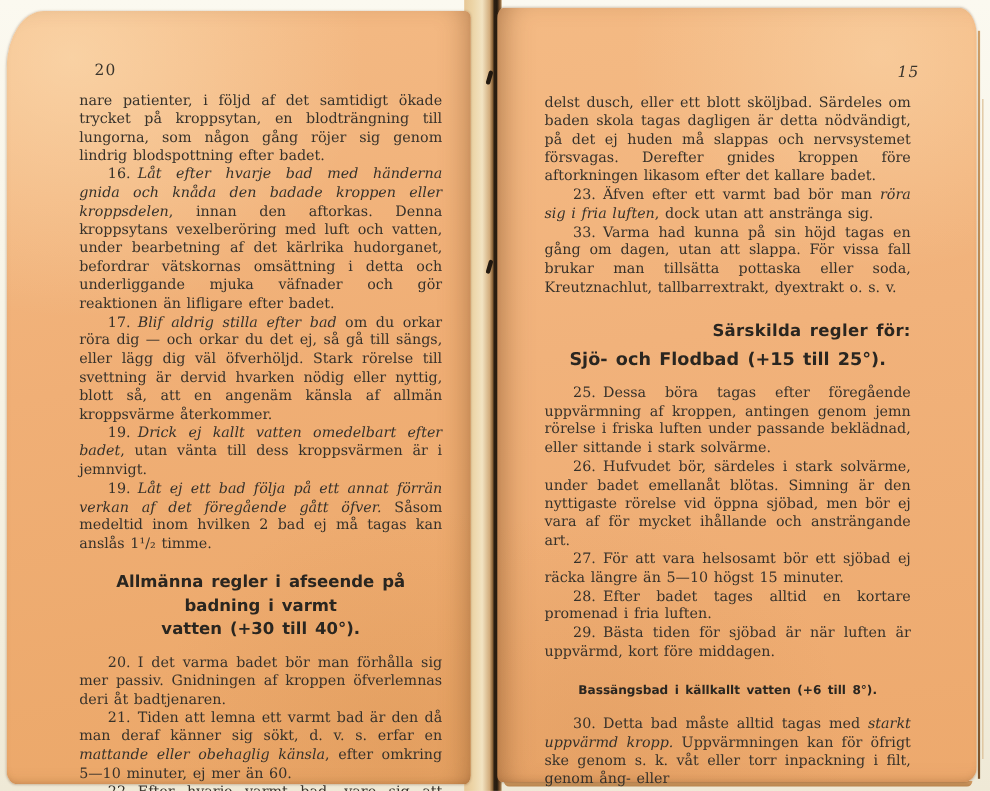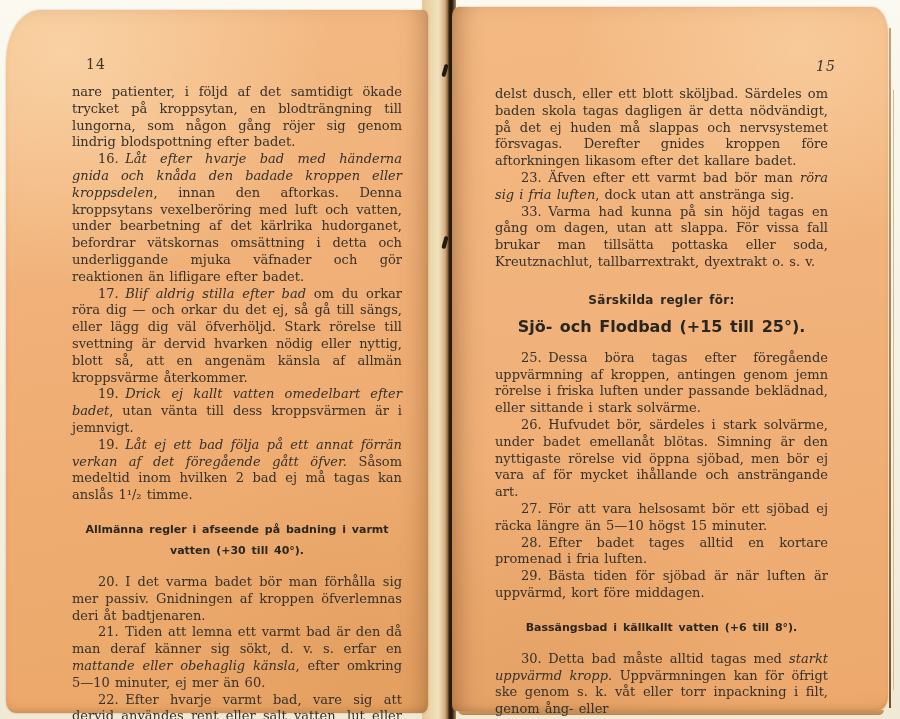--- a/index.html
+++ b/index.html
@@ -125,39 +125,39 @@
 
   .heading {
     font-family: "DejaVu Sans", sans-serif;
     font-weight: bold;
     text-align: center;
     text-indent: 0;
     color: #2a2620;
     white-space: pre-line;
     word-spacing: 2px;
   }
-  .h-main       { font-size: 11px; line-height: 21px; margin: 15px 0 13px; }
-  .h-display    { font-size: 12px; line-height: 22px; margin: 18px 0 4px; letter-spacing: 0.3px; }
+  .h-main       { font-size: 15px; line-height: 21px; margin: 15px 0 13px; }
+  .h-display    { font-size: 15px; line-height: 22px; margin: 18px 0 4px; letter-spacing: 0.3px; text-align: right; }
   .h-sub        { font-size: 16px; line-height: 20px; margin: 6px 0 13px; }
   .h-sub-spaced { font-size: 11px; line-height: 20px; margin: 16px 0 13px; }
 </style>
 </head>
 <body>
 
 <div class="scan">
 
   <div class="gutter"></div>
   <div class="stitch s1"></div>
   <div class="stitch s2"></div>
   <div class="edge-line"></div>
   <div class="edge-line2"></div>
   <div class="underpage"></div>
 
   <div class="page page-left">
-    <div class="pagenum pn-left">14</div>
+    <div class="pagenum pn-left">20</div>
     <div class="content content-left">
         <p class="para"><span>nare patienter, i följd af det samtidigt ökade trycket på kroppsytan, en blodträngning till lungorna, som någon gång röjer sig genom lindrig blodspottning efter badet.</span></p>
         <p class="para indent"><span>16. </span><span class="it">Låt efter hvarje bad med händerna gnida och knåda den badade kroppen eller kroppsdelen</span><span>, innan den aftorkas. Denna kroppsytans vexelberöring med luft och vatten, under bearbetning af det kärlrika hudorganet, befordrar vätskornas omsättning i detta och underliggande mjuka väfnader och gör reaktionen än lifligare efter badet.</span></p>
         <p class="para indent"><span>17. </span><span class="it">Blif aldrig stilla efter bad</span><span> om du orkar röra dig — och orkar du det ej, så gå till sängs, eller lägg dig väl öfverhöljd. Stark rörelse till svettning är dervid hvarken nödig eller nyttig, blott så, att en angenäm känsla af allmän kroppsvärme återkommer.</span></p>
         <p class="para indent"><span>19. </span><span class="it">Drick ej kallt vatten omedelbart efter badet</span><span>, utan vänta till dess kroppsvärmen är i jemnvigt.</span></p>
         <p class="para indent"><span>19. </span><span class="it">Låt ej ett bad följa på ett annat förrän verkan af det föregående gått öfver.</span><span> Såsom medeltid inom hvilken 2 bad ej må tagas kan anslås 1¹/₂ timme.</span></p>
         <div class="heading h-main">Allmänna regler i afseende på badning i varmt
 vatten (+30 till 40°).</div>
         <p class="para indent"><span>20. I det varma badet bör man förhålla sig mer passiv. Gnidningen af kroppen öfverlemnas deri åt badtjenaren.</span></p>
         <p class="para indent"><span>21. Tiden att lemna ett varmt bad är den då man deraf känner sig sökt, d. v. s. erfar en </span><span class="it">mattande eller obehaglig känsla</span><span>, efter omkring 5—10 minuter, ej mer än 60.</span></p>

